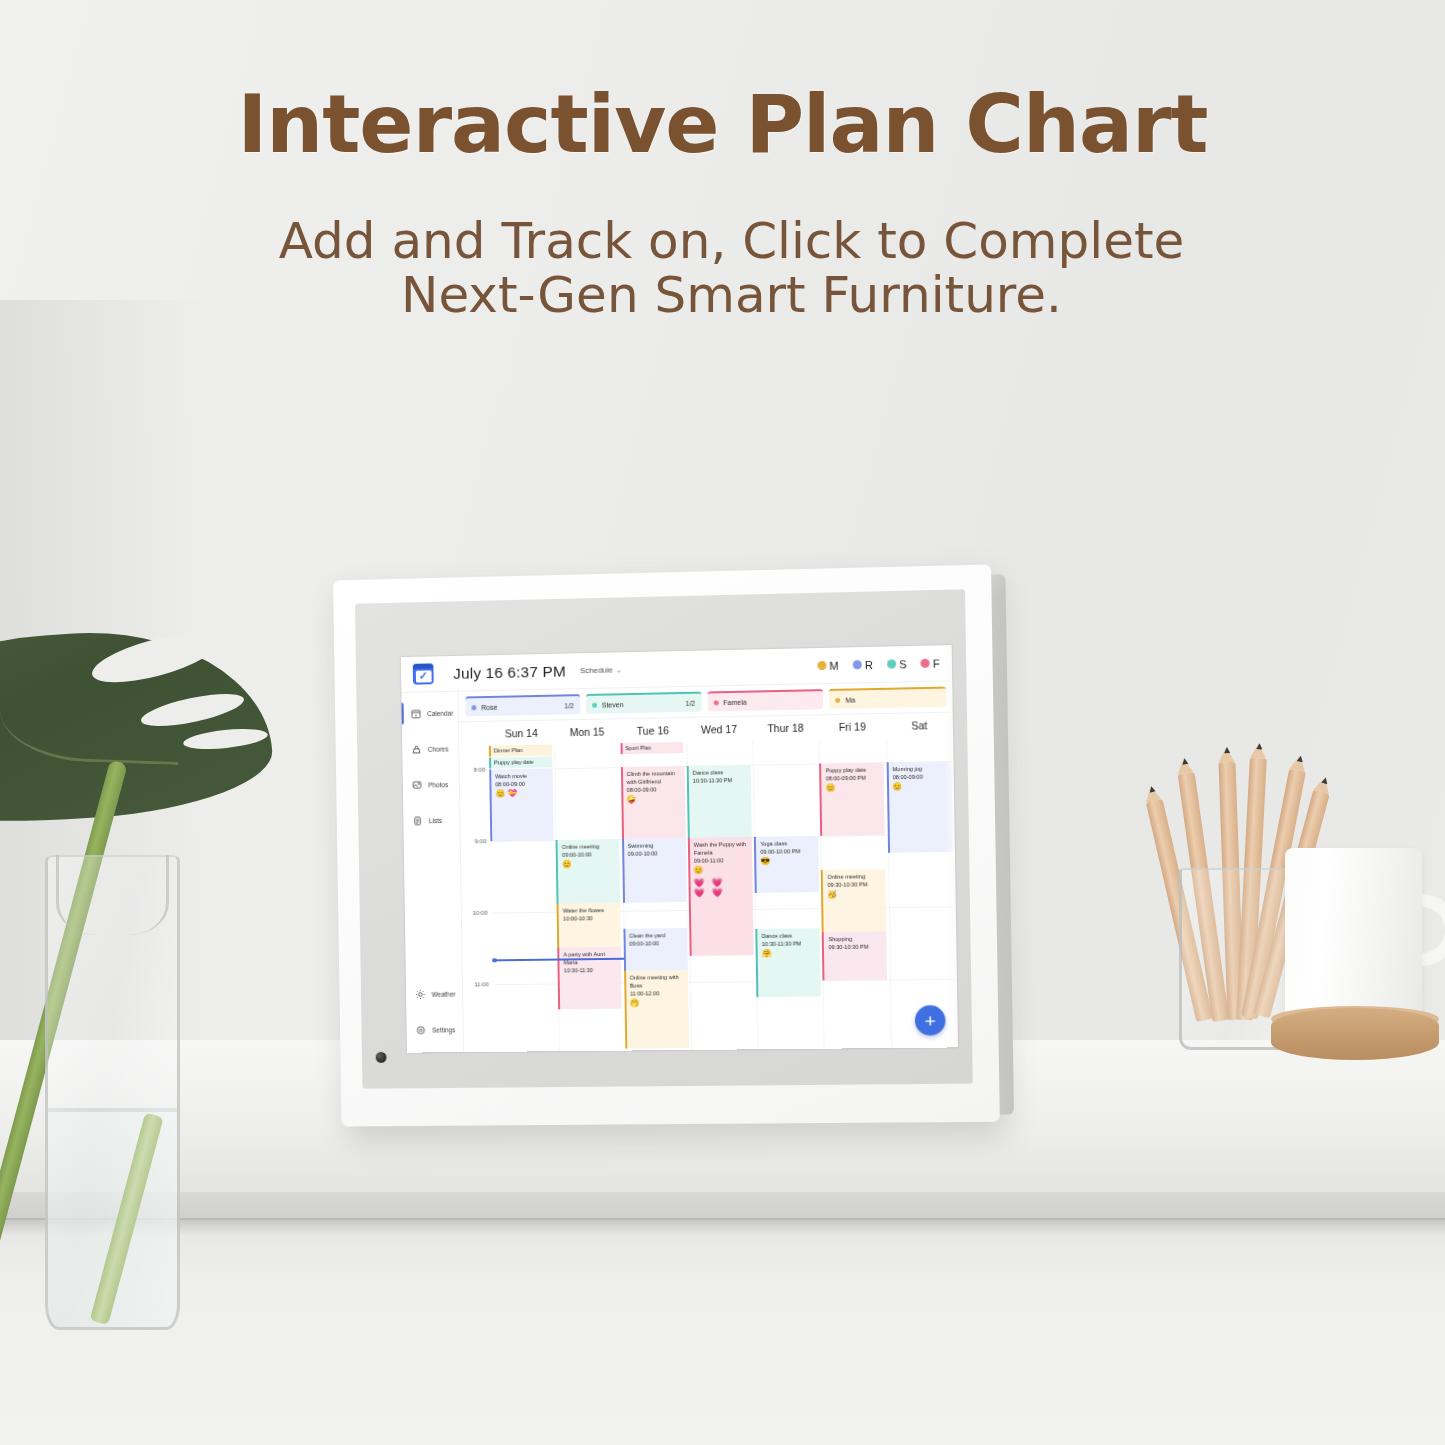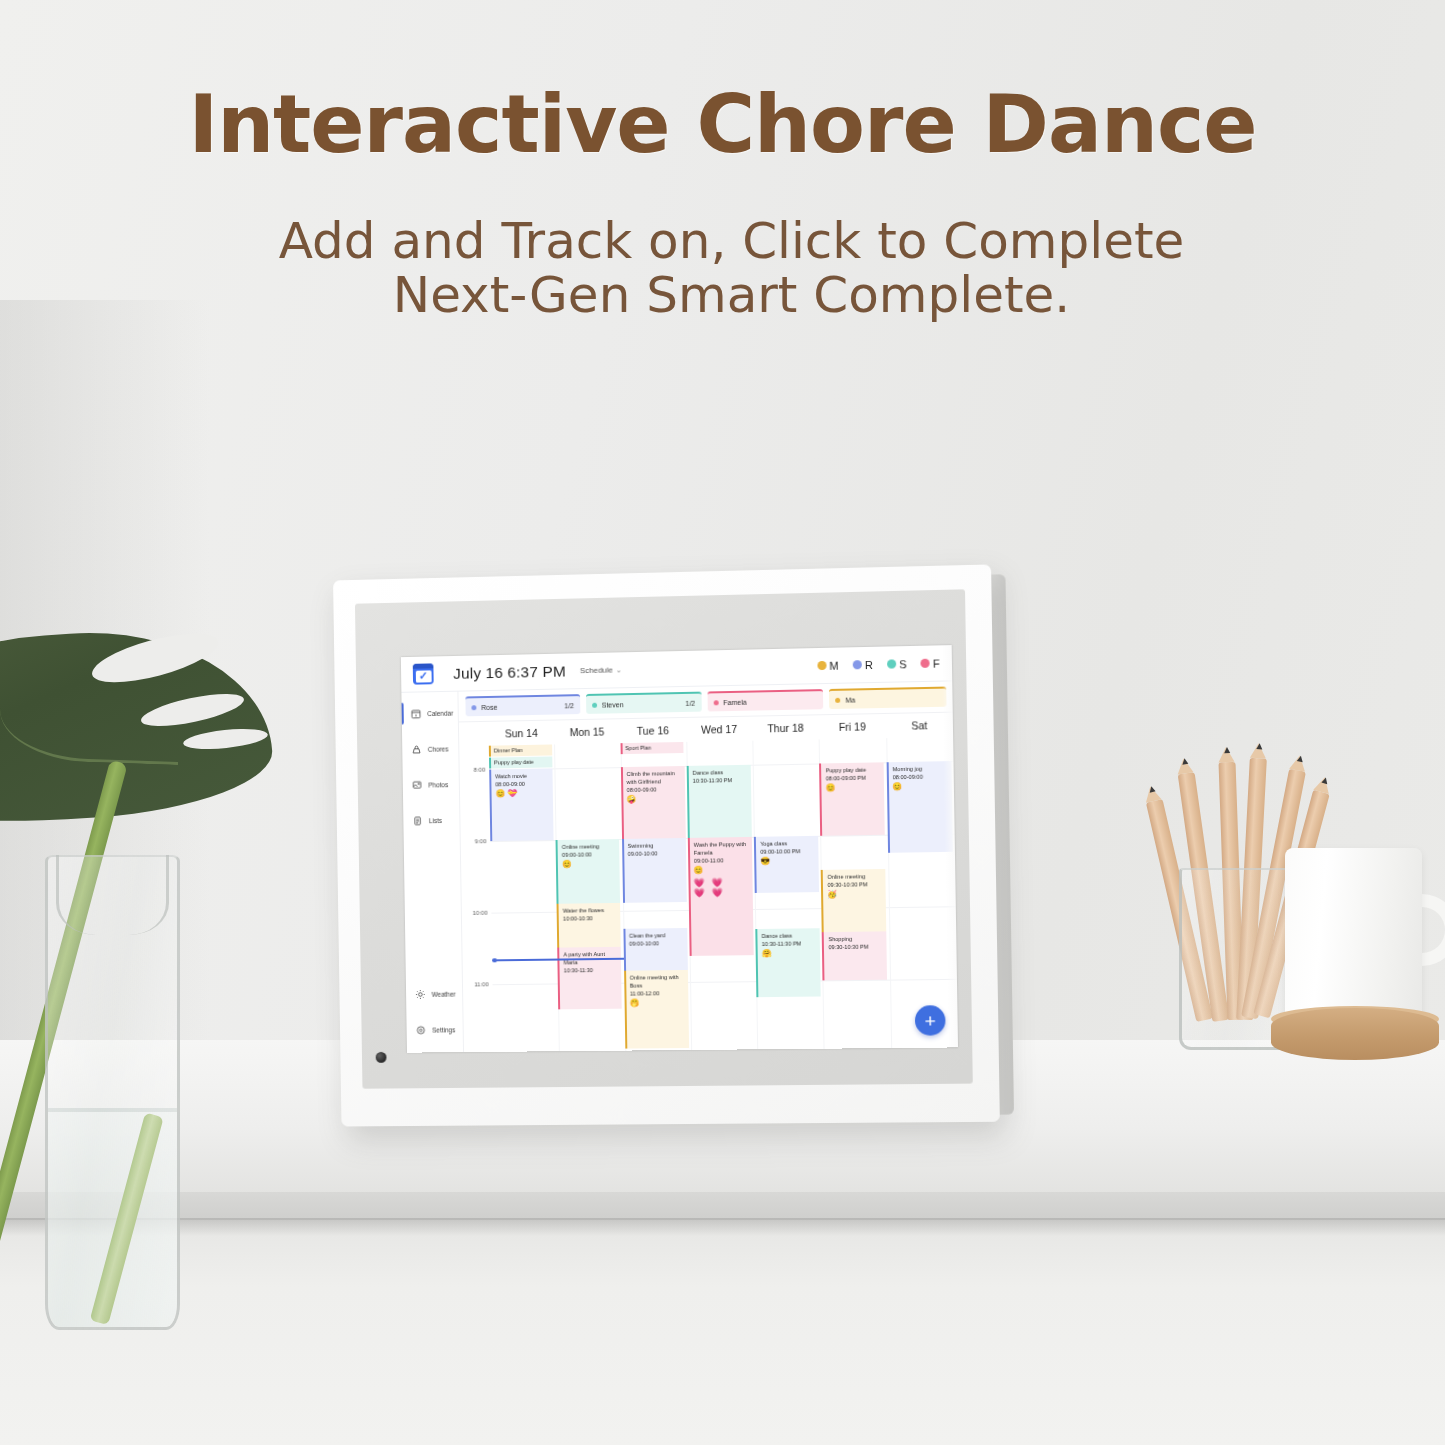--- a/index.html
+++ b/index.html
@@ -376,24 +376,24 @@
 <div id="scene">
 
   <div id="wall"></div>
   <div id="wall-shadow-left"></div>
   <div id="desk"></div>
   <div id="desk-edge"></div>
   <div id="floor"></div>
   <div id="desk-front-shadow"></div>
 
   <div id="headings">
-    <div id="main-title" style="color: rgb(122, 82, 48);">Interactive Chore Dance</div>
+    <div id="main-title" style="color: rgb(122, 82, 48);">Interactive Plan Chart</div>
     <div id="sub-title" style="color: rgb(119, 85, 58);">
       <div>Add and Track on, Click to Complete</div>
-      <div>Next-Gen Smart Complete.</div>
+      <div>Next-Gen Smart Furniture.</div>
     </div>
   </div>
 
   <div id="plant">
     <div id="leaf"></div>
     <div class="leaf-notch" id="notch1"></div>
     <div class="leaf-notch" id="notch2"></div>
     <div class="leaf-notch" id="notch3"></div>
     <div id="leaf-mid"></div>
     <div id="stem"></div>

